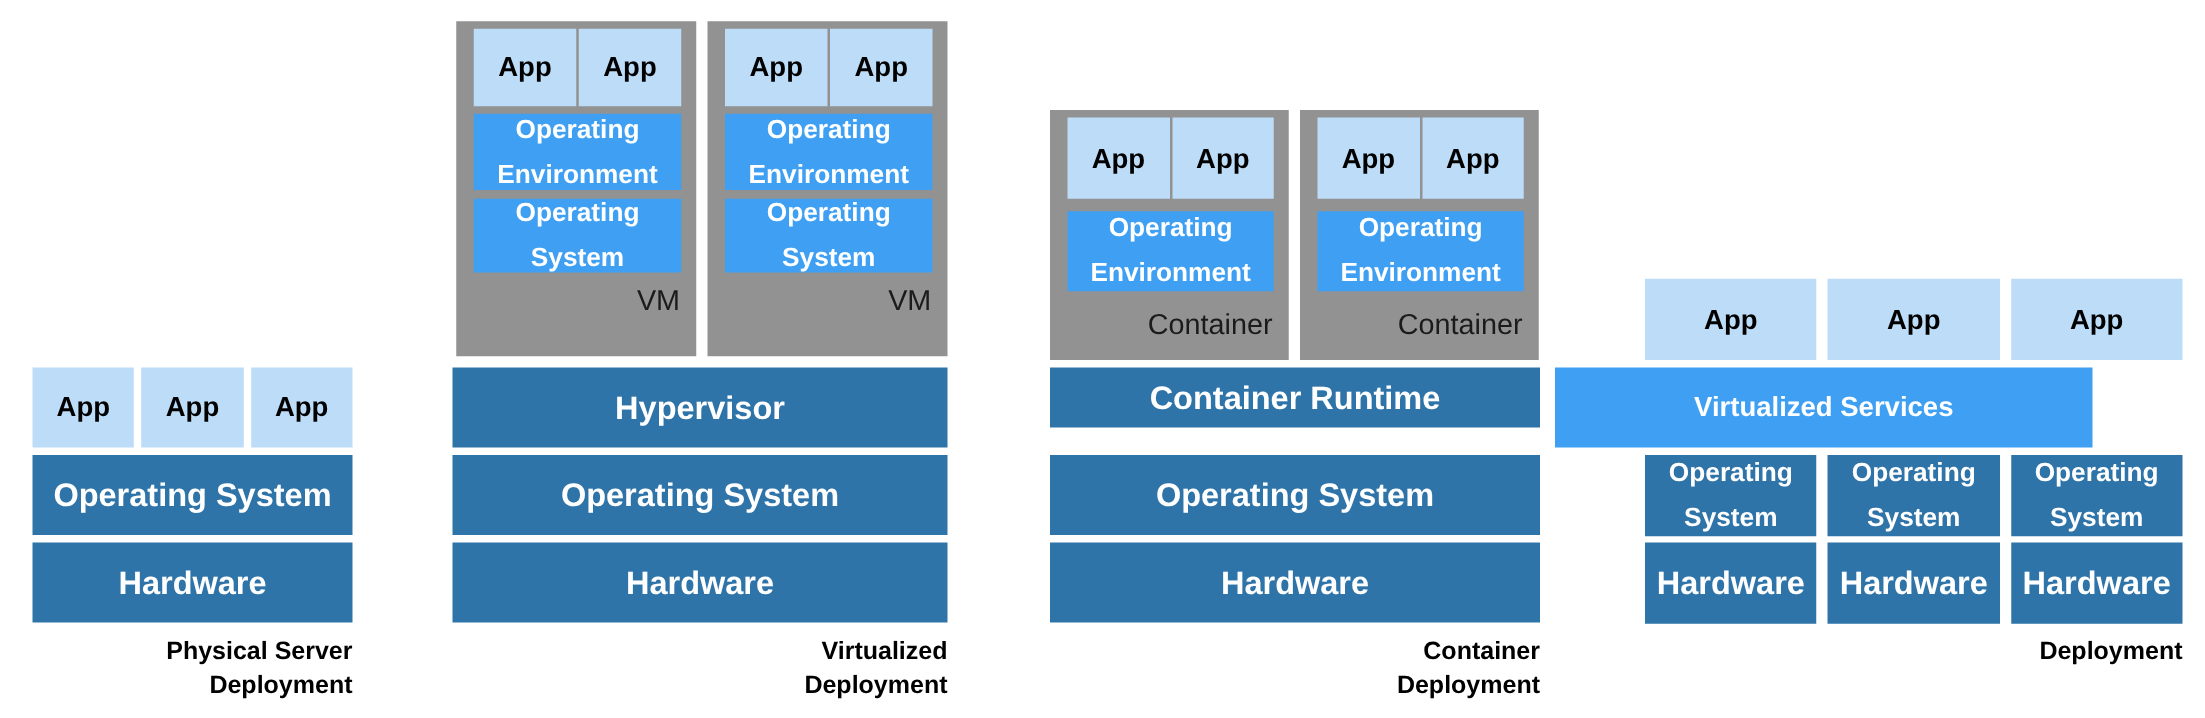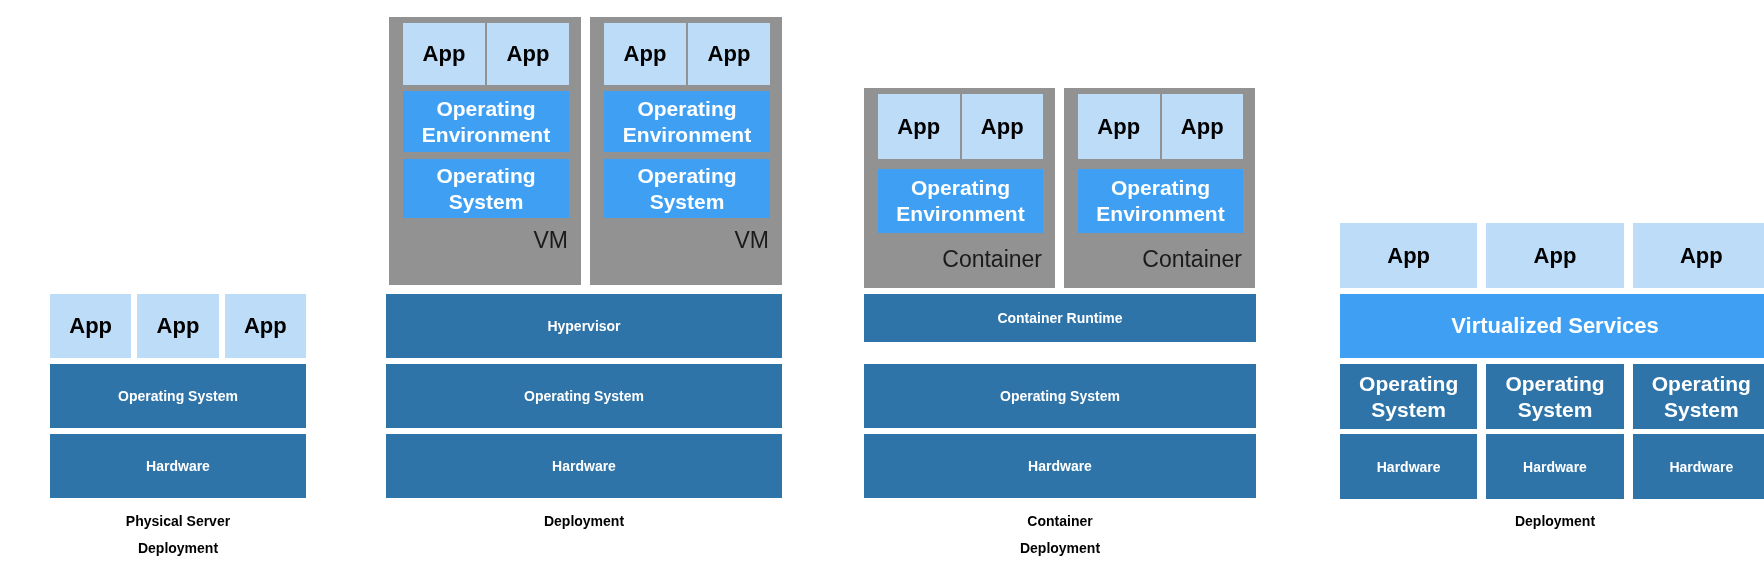--- a/index.html
+++ b/index.html
@@ -3,48 +3,48 @@
 <meta charset="utf-8">
 <style>
   * { box-sizing: border-box; margin: 0; padding: 0; }
   html, body { width: 1764px; height: 574px; }
   body {
     position: relative;
     background: #ffffff;
     overflow: hidden;
     font-family: "Liberation Sans", "DejaVu Sans", sans-serif;
   }
-  .abs   { position: absolute; margin-left: 24px; }
+  .abs   { position: absolute; }
   .row   { display: flex; }
   .cell  { flex: 1; display: flex; align-items: center; justify-content: center; text-align: center; }
   .bar   { display: flex; align-items: center; justify-content: center; text-align: center; }
   .light { background: var(--light-blue, #BCDCF8); color: #000; font-weight: 700; font-size: 22px; }
-  .dark  { background: var(--dark-blue, #2E74A9); color: #fff; font-weight: 700; font-size: 14px; }
+  .dark  { background: var(--dark-blue, #2E74A9); color: #fff; font-weight: 700; font-size: 26px; }
   .mid   { background: var(--mid-blue, #3FA0F3); color: #fff; font-weight: 700; font-size: 22px; }
-  .small { font-size: 21px; line-height: 26px; }
+  .small { font-size: 21px; line-height: 36px; }
   .vmbox {
     top: 17px; width: 192px; height: 268px;
     background: var(--gray, #929292);
     padding: 6px 12px 0 14px;
   }
   .cbox {
     top: 88px; width: 191px; height: 200px;
     background: var(--gray, #929292);
     padding: 6px 12px 0 14px;
   }
   .boxlabel {
     margin-top: 9px; padding-right: 1px;
     text-align: right;
     font-size: 23px; font-weight: 400;
     color: var(--box-label-text, #1B1B1B);
   }
   .cbox .boxlabel { margin-top: 13px; }
   .caption {
-    text-align: center;
-    font-weight: 700; font-size: 14px; line-height: 27px;
+    text-align: right;
+    font-weight: 700; font-size: 20px; line-height: 27px;
     color: var(--caption-text, #000000);
   }
 </style>
 </head>
 <body>
 
 <div>
 
   <div class="row abs" style="left:26px;top:294px;width:256px;height:64px;gap:6px">
     <div class="cell light">App</div>
@@ -75,20 +75,21 @@
     </div>
     <div class="bar mid small" style="height:61px;margin-bottom:7px">Operating Environment</div>
     <div class="bar mid small" style="height:59px">Operating System</div>
     <div class="boxlabel">VM</div>
   </div>
 
   <div class="bar dark abs" style="left:362px;top:294px;width:396px;height:64px">Hypervisor</div>
   <div class="bar dark abs" style="left:362px;top:364px;width:396px;height:64px">Operating System</div>
   <div class="bar dark abs" style="left:362px;top:434px;width:396px;height:64px">Hardware</div>
   <div class="caption abs" style="left:362px;top:508px;width:396px">
+    <div>Virtualized</div>
     <div>Deployment</div>
   </div>
 
   <div class="cbox abs" style="left:840px">
     <div class="row" style="height:65px;gap:2px;margin-bottom:10px">
       <div class="cell light">App</div>
       <div class="cell light">App</div>
     </div>
     <div class="bar mid small" style="height:64px">Operating Environment</div>
     <div class="boxlabel">Container</div>
@@ -109,21 +110,21 @@
   <div class="caption abs" style="left:840px;top:508px;width:392px">
     <div>Container</div>
     <div>Deployment</div>
   </div>
 
   <div class="row abs" style="left:1316px;top:223px;width:430px;height:65px;gap:9px">
     <div class="cell light">App</div>
     <div class="cell light">App</div>
     <div class="cell light">App</div>
   </div>
-  <div class="bar mid abs" style="left:1316px;top:294px;width:430px;height:64px">Virtualized Services</div>
+  <div class="bar mid abs" style="left:1244px;top:294px;width:430px;height:64px">Virtualized Services</div>
   <div class="row abs" style="left:1316px;top:364px;width:430px;height:65px;gap:9px">
     <div class="cell dark small">Operating System</div>
     <div class="cell dark small">Operating System</div>
     <div class="cell dark small">Operating System</div>
   </div>
   <div class="row abs" style="left:1316px;top:434px;width:430px;height:65px;gap:9px">
     <div class="cell dark">Hardware</div>
     <div class="cell dark">Hardware</div>
     <div class="cell dark">Hardware</div>
   </div>

